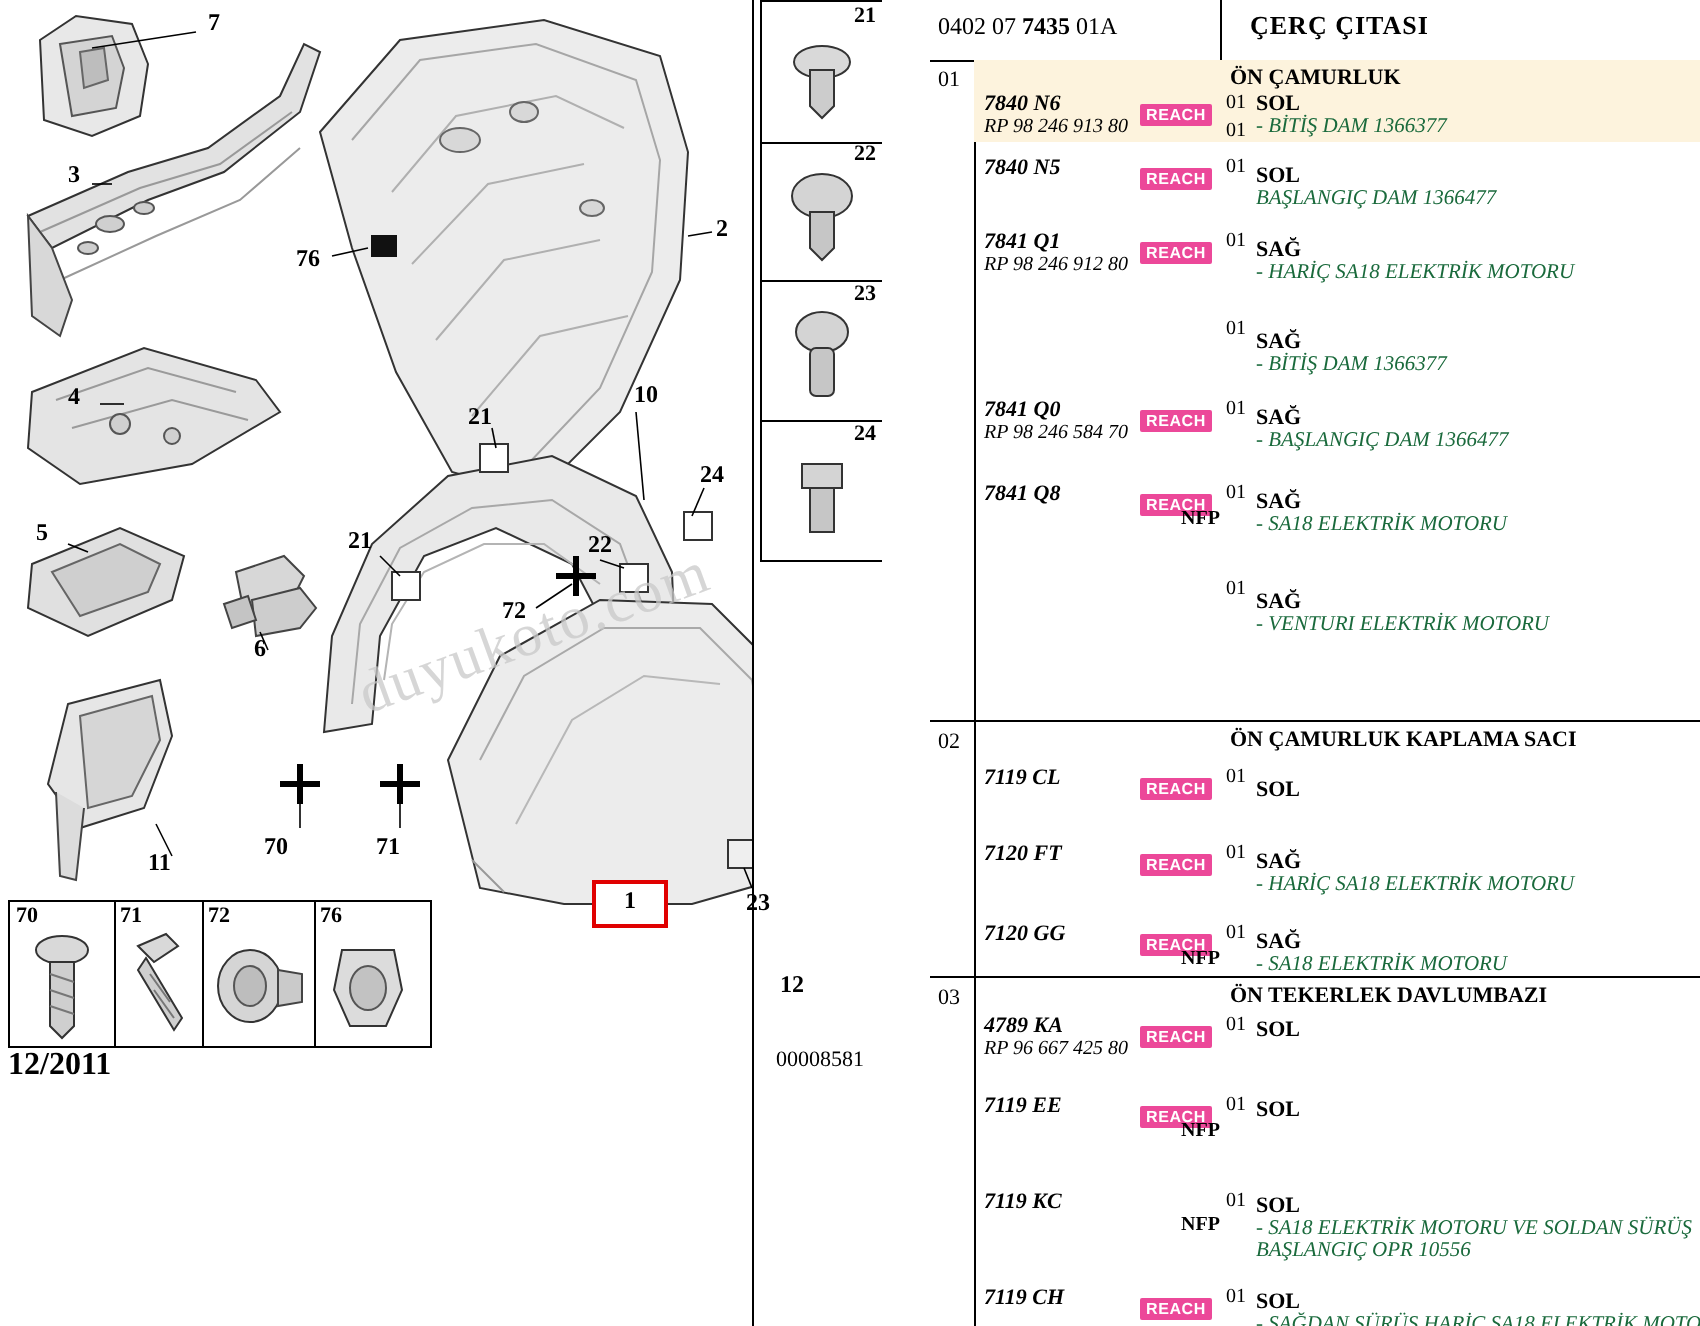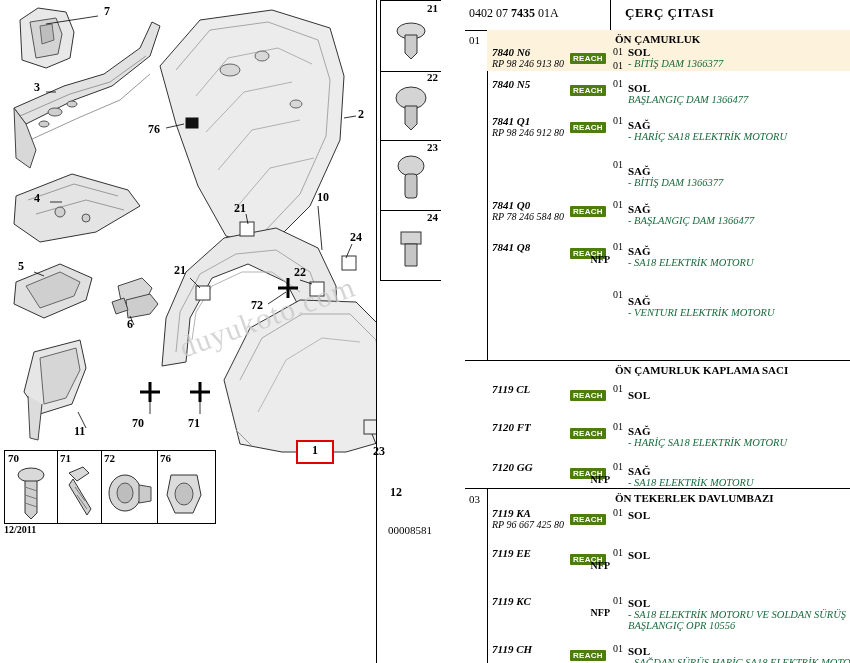--- a/index.html
+++ b/index.html
@@ -22,21 +22,21 @@
     position:absolute;left:175px;top:300px;
     transform:rotate(-20deg);
     font-family:"Liberation Serif", serif;
     font-size:30px;color:#c9c9c9;opacity:.75;
     white-space:nowrap;letter-spacing:1px;
     pointer-events:none;
   }
 
   .lbl{position:absolute;font-family:"Liberation Serif",serif;font-size:12px;font-weight:bold;color:#000;}
 
-  .date{position:absolute;left:4px;top:524px;font-size:10px;font-weight:bold;}
+  .date{position:absolute;left:4px;top:524px;font-size:16px;font-weight:bold;}
   .docnum{position:absolute;left:388px;top:524px;font-size:11px;font-weight:normal;font-family:"Liberation Serif",serif;}
 
   .hl-box{position:absolute;border:2px solid #e00000;background:#fff;}
   .hl-box span{position:absolute;left:0;right:0;top:1px;text-align:center;font-size:12px;font-weight:bold;}
 
   
   .iconstrip{position:absolute;left:4px;top:450px;width:210px;height:72px;border:1px solid #000;}
   .iconcell{position:absolute;top:0;height:72px;border-right:1px solid #000;}
   .iconcell:last-child{border-right:none;}
   .iconcell .cn{position:absolute;left:3px;top:1px;font-size:11px;font-weight:bold;}
@@ -64,21 +64,21 @@
   .r{position:relative;min-height:15px;}
   .r .ref{position:absolute;left:5px;top:0;width:78px;font-size:11px;font-style:italic;font-weight:bold;}
   .r .ref .sub{display:block;font-weight:normal;font-size:10px;font-style:italic;}
   .r .reach{position:absolute;left:83px;top:1px;}
   .r .nfp{position:absolute;left:83px;top:13px;width:40px;text-align:right;font-size:10px;font-weight:bold;}
   .r .qty{position:absolute;left:126px;top:0;font-size:10px;}
   .r .txt{margin-left:141px;padding-right:4px;font-size:11px;font-weight:bold;}
   .r .desc{margin-left:141px;padding-right:4px;font-size:10.5px;font-style:italic;color:#1a6a3c;}
 
   .badge{
-    display:inline-block;background:#4d7c0f;color:#fff;
+    display:inline-block;background:#ec4899;color:#fff;
     font-family:"Liberation Sans",sans-serif;font-size:8px;font-weight:bold;
     padding:1px 3px 1px 3px;letter-spacing:.3px;line-height:9px;
     border-radius:1px;
   }
 </style>
 </head>
 <body>
 
 <div class="page">
 
@@ -350,21 +350,21 @@
 
           <div class="r" style="height:36px;padding-top:6px;">
             <div class="qty" style="top:6px;">01</div>
             <div class="txt" style="padding-top:6px;">SAĞ</div>
             <div class="desc">- BİTİŞ DAM 1366377</div>
           </div>
 
           <div class="r" style="height:38px;padding-top:4px;">
             <div class="ref" style="top:4px;">
               <span>7841 Q0</span>
-              <span class="sub">RP 78 246 584 80</span>
+              <span class="sub">RP 98 246 584 70</span>
             </div>
             <div class="reach" style="top:5px;"><span class="badge">REACH</span></div>
             <div class="qty" style="top:4px;">01</div>
             <div class="txt" style="padding-top:4px;">SAĞ</div>
             <div class="desc">- BAŞLANGIÇ DAM 1366477</div>
           </div>
 
           <div class="r" style="height:42px;padding-top:4px;">
             <div class="ref" style="top:4px;">7841 Q8</div>
             <div class="reach" style="top:5px;"><span class="badge">REACH</span></div>
@@ -377,20 +377,23 @@
           <div class="r" style="height:40px;padding-top:6px;">
             <div class="qty" style="top:6px;">01</div>
             <div class="txt" style="padding-top:6px;">SAĞ</div>
             <div class="desc">- VENTURI ELEKTRİK MOTORU</div>
           </div>
 
         </div>
       </div>
 
       <div class="grp" style="height:127px;">
+        <div class="grpno">
+          <span>02</span>
+        </div>
         <div class="grpbody">
           <div class="grptitle">ÖN ÇAMURLUK KAPLAMA SACI</div>
 
           <div class="r" style="height:34px;padding-top:6px;">
             <div class="ref" style="top:6px;">7119 CL</div>
             <div class="reach" style="top:7px;"><span class="badge">REACH</span></div>
             <div class="qty" style="top:6px;">01</div>
             <div class="txt" style="padding-top:6px;">SOL</div>
           </div>
 
@@ -415,21 +418,21 @@
 
       <div class="grp" style="height:176px;border-bottom:none;">
         <div class="grpno">
           <span>03</span>
         </div>
         <div class="grpbody">
           <div class="grptitle">ÖN TEKERLEK DAVLUMBAZI</div>
 
           <div class="r" style="height:38px;padding-top:2px;">
             <div class="ref" style="top:2px;">
-              <span>7119 KA</span>
+              <span>4789 KA</span>
               <span class="sub">RP 96 667 425 80</span>
             </div>
             <div class="reach" style="top:3px;"><span class="badge">REACH</span></div>
             <div class="qty" style="top:2px;">01</div>
             <div class="txt" style="padding-top:2px;">SOL</div>
           </div>
 
           <div class="r" style="height:46px;padding-top:2px;">
             <div class="ref" style="top:2px;">7119 EE</div>
             <div class="reach" style="top:3px;"><span class="badge">REACH</span></div>

